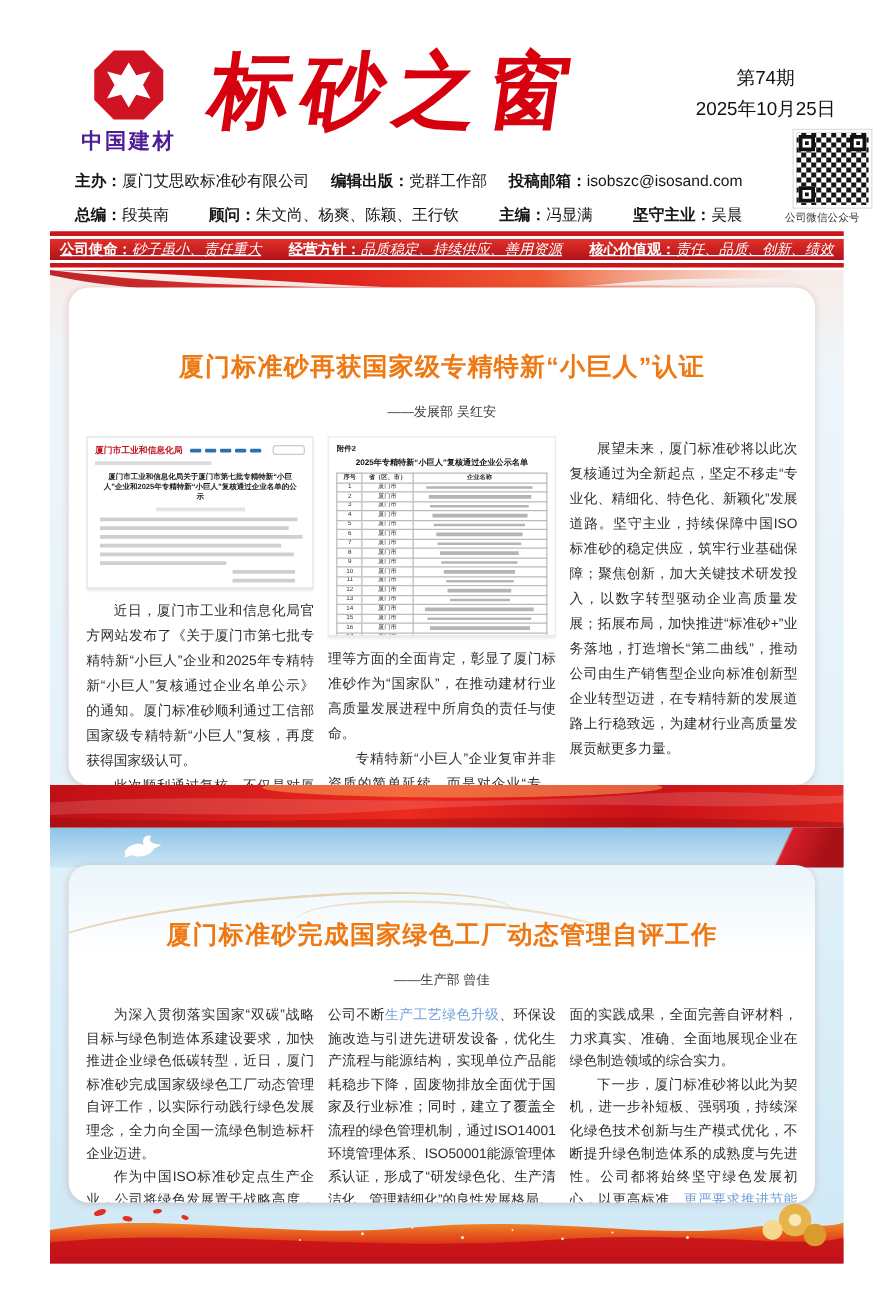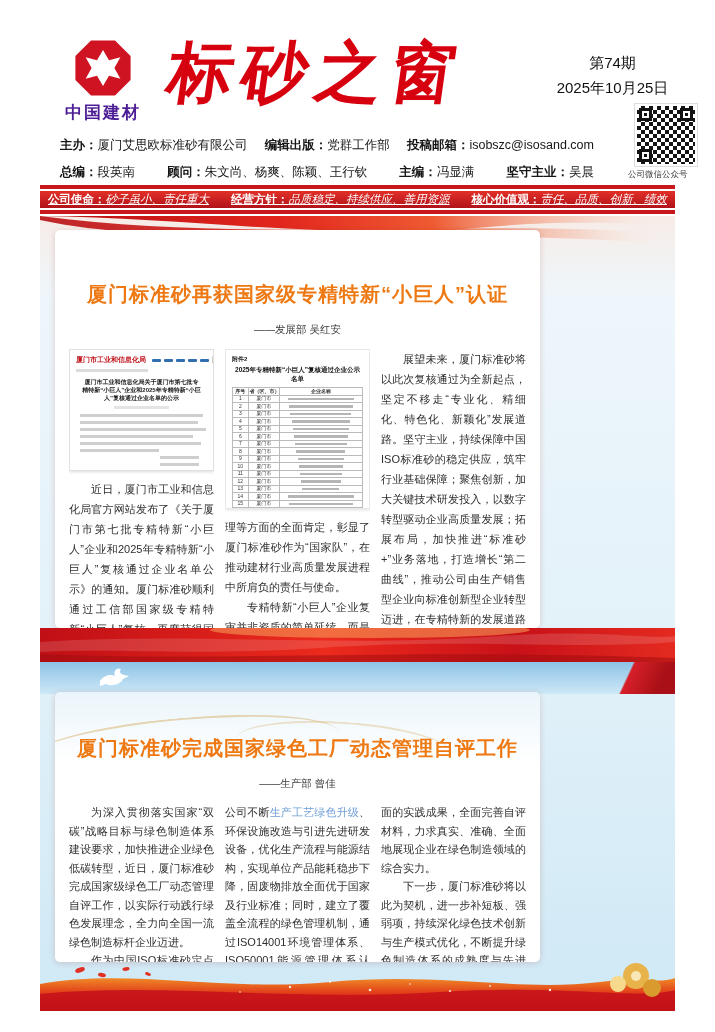--- a/index.html
+++ b/index.html
@@ -40,21 +40,21 @@
   }
   .banner-item b{font-weight:800;}
   .banner-item span{font-family:"Liberation Serif","DejaVu Serif",serif;font-style:italic;}
   
   .main{
     position:absolute;left:40px;top:216px;width:635px;height:795px;overflow:hidden;
     background:linear-gradient(180deg,#f7ece7 0%,#eef6fb 10%,#e2f1f9 55%,#cfe9f6 100%);
   }
   .deco{position:absolute;pointer-events:none;}
   
-  .card{position:absolute;left:15px;width:485px;background:#fff;border-radius:5px;
+  .card{position:absolute;left:15px;width:597px;background:#fff;border-radius:16px;
         box-shadow:0 1px 6px rgba(150,40,30,.20);box-sizing:border-box;overflow:hidden;}
   .card1{top:14px;height:398px;}
   .card2{top:476px;height:270px;background:linear-gradient(180deg,#eaf5fb 0%,#ffffff 70px);}
   .card2::before{content:"";position:absolute;left:-30px;top:26px;width:65%;height:56px;
     border-radius:50%;border-top:2px solid rgba(216,176,104,.5);transform:rotate(-5deg);}
   .card2::after{content:"";position:absolute;left:180px;top:30px;width:45%;height:48px;
     border-radius:50%;border-top:2px solid rgba(216,176,104,.35);transform:rotate(4deg);}
   .article-title{text-align:center;font-weight:800;color:#ee7912;letter-spacing:1px;font-size:20px;line-height:26px;position:relative;}
   .card1 .article-title{padding-top:34px;}
   .card2 .article-title{padding-top:26px;}

